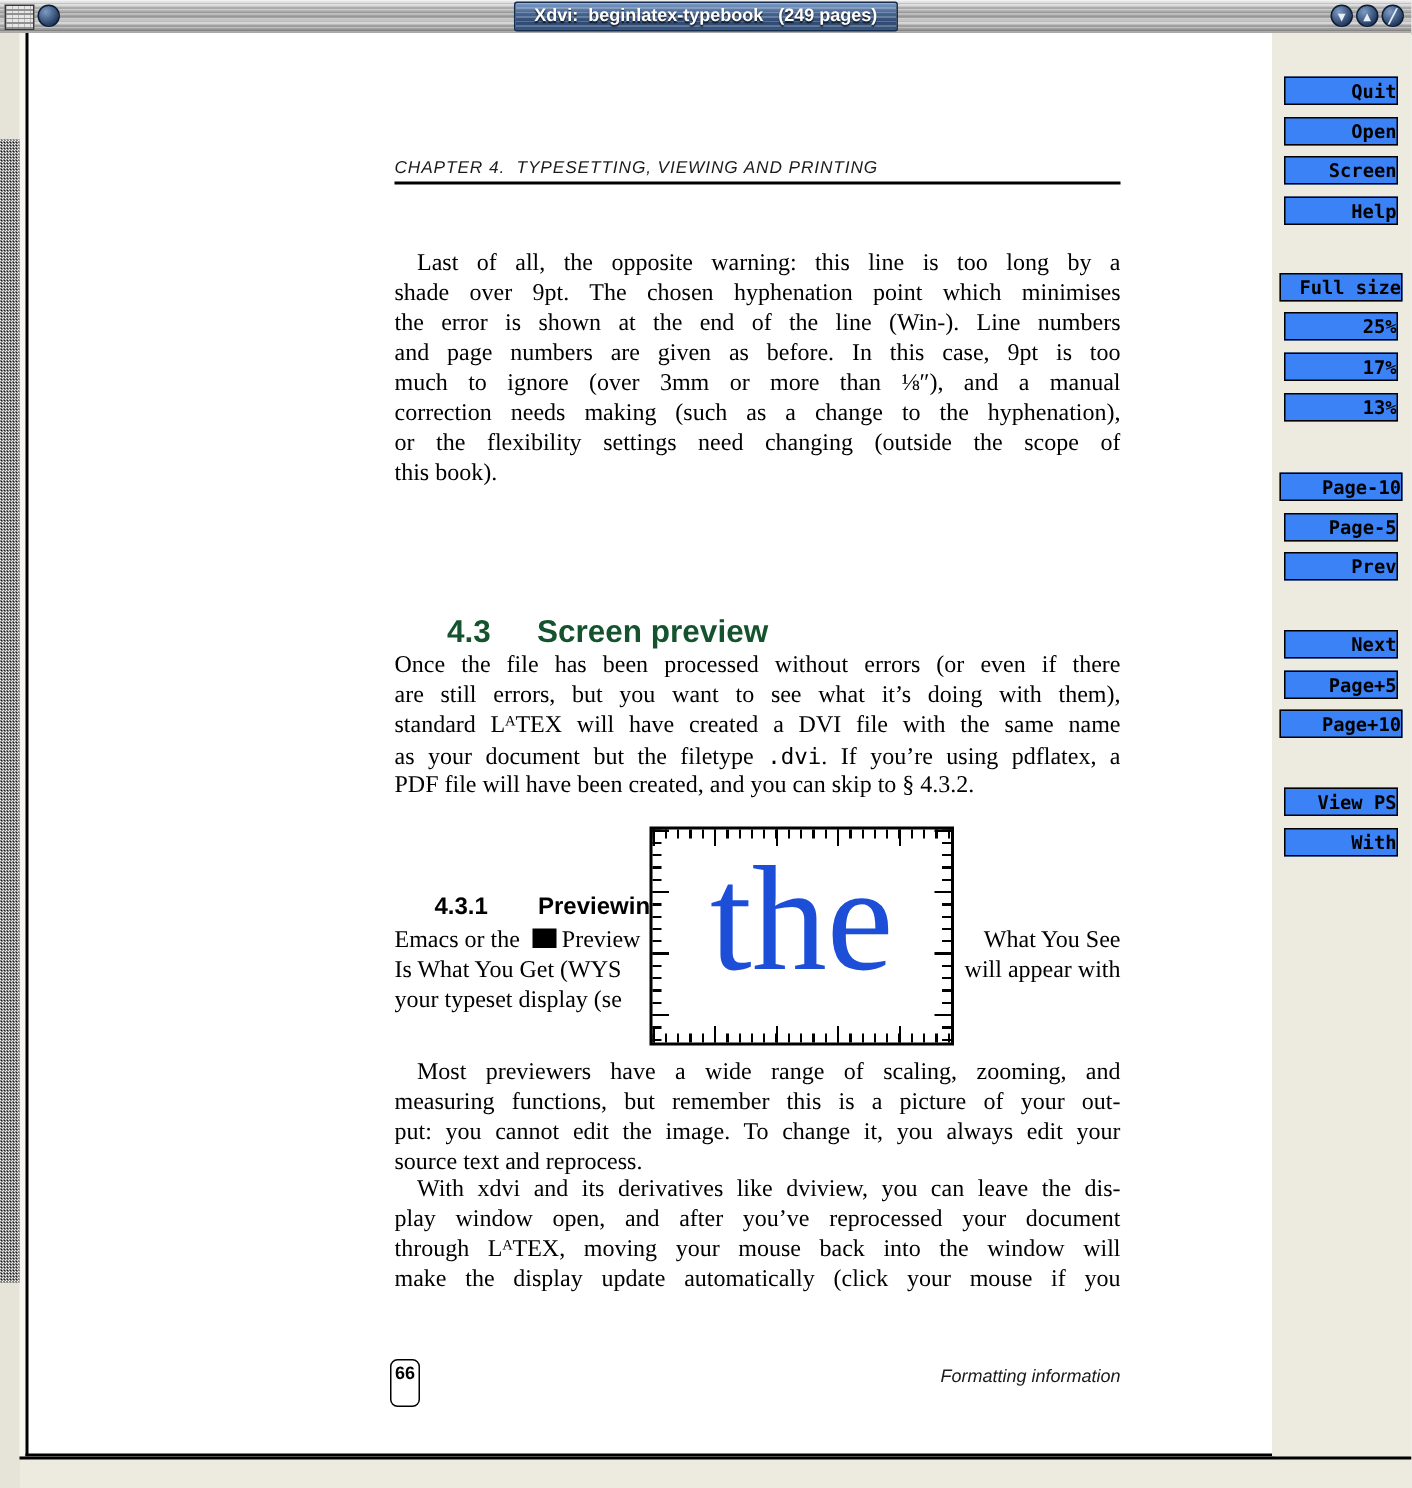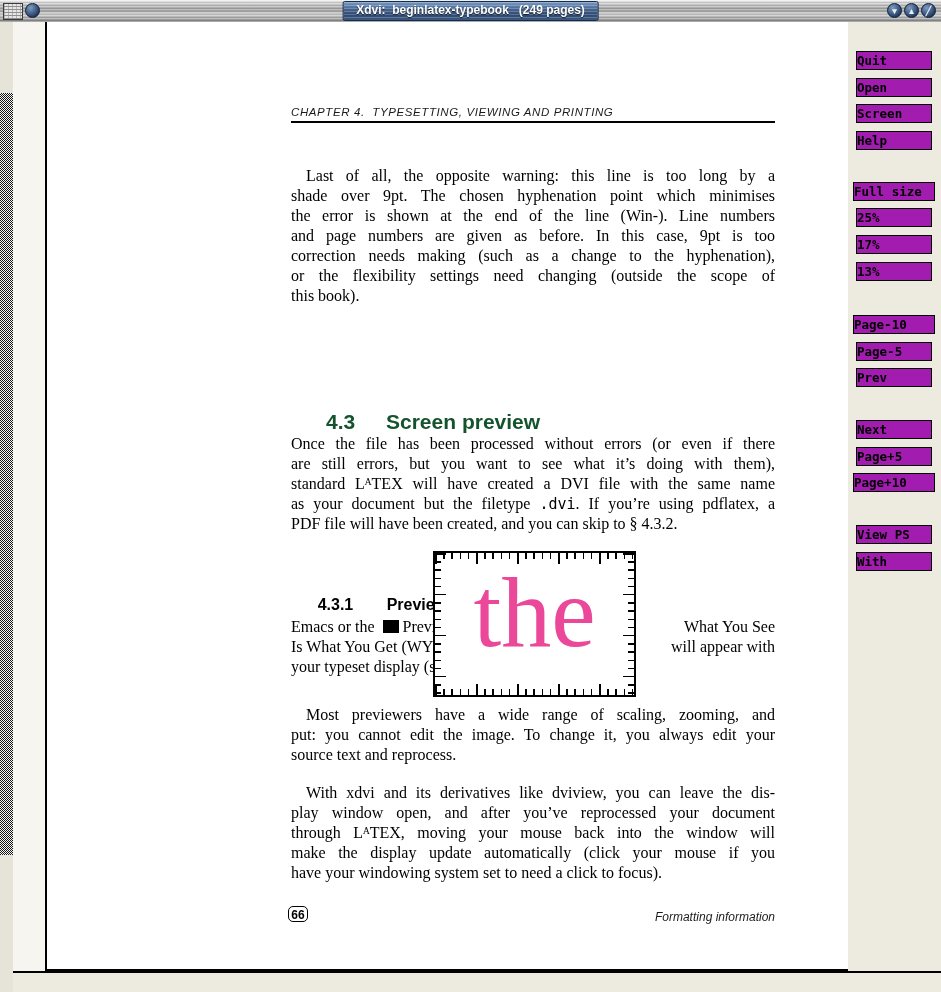--- a/index.html
+++ b/index.html
@@ -24,25 +24,25 @@
       linear-gradient(180deg,#7b9cc8 0%,#46648f 40%,#2e4a73 70%,#3a5780 100%);
     border:1px solid #142c4e;border-radius:2px;color:#fff;font-weight:bold;font-size:12px;white-space:pre;text-shadow:0 1px 1px rgba(0,0,0,.8);}
 
   
   .main{position:absolute;left:0;top:22px;width:941px;height:949px;background:#f7f5ef;}
   .scrollbar{position:absolute;left:0;top:22px;width:13px;height:970px;background:#e6e3d8;}
   .sb-thumb{position:absolute;left:0;top:71px;width:13px;height:762px;
     background:repeating-conic-gradient(#161616 0% 25%,#f4f4f4 0% 50%);background-size:2px 2px;}
 
   .page{position:absolute;left:17px;top:0;width:829px;height:947px;background:#fff;
-    border-left:2px solid #000;border-right:2px solid #000;border-bottom:2px solid #000;margin-left:28px;}
+    border-left:2px solid #000;border-right:2px solid #000;border-bottom:2px solid #000;}
 
   .sidebar{position:absolute;left:848px;top:0;width:93px;height:949px;background:#edeadf;}
-  .btn{position:absolute;left:8px;width:74px;height:17px;box-sizing:content-box;background:#a21caf;border:1px solid #000;
-    font-family:"DejaVu Sans Mono",monospace;font-weight:bold;font-size:12.5px;line-height:17px;text-align:left;white-space:pre;cursor:pointer;}
+  .btn{position:absolute;left:8px;width:74px;height:17px;box-sizing:content-box;background:#3b82f6;border:1px solid #000;
+    font-family:"DejaVu Sans Mono",monospace;font-weight:bold;font-size:12.5px;line-height:17px;text-align:right;white-space:pre;cursor:pointer;}
   .btn.wide{left:5px;width:80px;}
 
   .statusbar{position:absolute;left:13px;top:971px;width:928px;height:21px;box-sizing:border-box;background:#edeadf;border-top:2px solid #000;
     font-family:"DejaVu Sans Mono",monospace;font-weight:bold;font-size:12.5px;line-height:18px;padding-left:8px;white-space:pre;}
 
   
   .chap-head{position:absolute;left:244px;top:84px;width:484px;font-style:italic;font-size:11.5px;letter-spacing:.6px;color:#1a1a1a;white-space:pre;}
   .chap-rule{position:absolute;left:244px;top:99px;width:484px;height:2px;background:#000;}
 
   .para{position:absolute;left:244px;width:484px;font-family:"Liberation Serif",serif;font-size:16px;color:#000;}
@@ -55,28 +55,28 @@
   .lf,.rf{white-space:pre;}
   .it{}
   .tt{font-family:"DejaVu Sans Mono",monospace;font-size:15px;}
   .sq{display:inline-block;width:16px;height:13px;background:#000;vertical-align:-1px;margin:0 4px;}
 
   .h1{position:absolute;left:244px;top:364px;font-weight:bold;font-size:21px;color:#14532d;white-space:pre;}
   .h1 .num{display:inline-block;width:60px;}
   .h2{position:absolute;left:244px;top:556px;font-weight:bold;font-size:16px;color:#000;white-space:pre;}
   .h2 .num{display:inline-block;width:69px;}
 
-  .pageno{position:absolute;left:241px;top:884px;min-width:20px;height:16px;border:1.5px solid #000;border-radius:5px;
+  .pageno{position:absolute;left:241px;top:884px;min-width:20px;height:32px;border:1.5px solid #000;border-radius:5px;
     font-weight:bold;font-size:12px;line-height:16px;text-align:center;padding:0 2px;box-sizing:border-box;}
   .runfoot{position:absolute;left:244px;top:888px;width:484px;text-align:right;font-style:italic;font-size:12px;color:#1a1a1a;}
 
   
   .magnifier{position:absolute;left:433px;top:529px;width:199px;height:142px;background:#fff;border:2px solid #000;z-index:5;
     display:flex;align-items:center;justify-content:center;}
-  .mag-text{font-family:"Liberation Serif",serif;font-size:100px;line-height:1;padding-bottom:22px;color:#ec4899;}
+  .mag-text{font-family:"Liberation Serif",serif;font-size:100px;line-height:1;padding-bottom:22px;color:#1d4ed8;}
   .tick{position:absolute;pointer-events:none;}
   .tick.t1{top:0;left:0;right:0;height:6px;background:repeating-linear-gradient(90deg,#000 0 1.5px,transparent 1.5px 8.2px);}
   .tick.t2{top:0;left:0;right:0;height:11px;background:repeating-linear-gradient(90deg,#000 0 1.5px,transparent 1.5px 41px);}
   .tick.b1{bottom:0;left:0;right:0;height:6px;background:repeating-linear-gradient(90deg,#000 0 1.5px,transparent 1.5px 8.2px);}
   .tick.b2{bottom:0;left:0;right:0;height:11px;background:repeating-linear-gradient(90deg,#000 0 1.5px,transparent 1.5px 41px);}
   .tick.l1{left:0;top:0;bottom:0;width:6px;background:repeating-linear-gradient(180deg,#000 0 1.5px,transparent 1.5px 8.2px);}
   .tick.l2{left:0;top:0;bottom:0;width:11px;background:repeating-linear-gradient(180deg,#000 0 1.5px,transparent 1.5px 41px);}
   .tick.r1{right:0;top:0;bottom:0;width:6px;background:repeating-linear-gradient(180deg,#000 0 1.5px,transparent 1.5px 8.2px);}
   .tick.r2{right:0;top:0;bottom:0;width:11px;background:repeating-linear-gradient(180deg,#000 0 1.5px,transparent 1.5px 41px);}
 </style>
@@ -95,20 +95,21 @@
 <div class="main">
   <div class="page">
     <div class="chap-head">CHAPTER 4.  TYPESETTING, VIEWING AND PRINTING</div>
     <div class="chap-rule"></div>
 
     <div class="para" style="top:144px">
         <div class="line j ind"><span>Last of all, the opposite warning:  this line is too long by a</span></div>
         <div class="line j"><span>shade over 9pt.  The chosen hyphenation point which minimises</span></div>
         <div class="line j"><span>the error is shown at the end of the line (</span><span class="it">Win-</span><span>).  Line numbers</span></div>
         <div class="line j"><span>and page numbers are given as before.  In this case, 9pt is too</span></div>
+        <div class="line j"><span>much to ignore (over 3mm or more than ⅛″), and a manual</span></div>
         <div class="line j"><span>correction needs making (such as a change to the hyphenation),</span></div>
         <div class="line j"><span>or the flexibility settings need changing (outside the scope of</span></div>
         <div class="line"><span>this book).</span></div>
       </div>
 
     <div class="h1">
       <span class="num">4.3</span><span>Screen preview</span>
     </div>
 
     <div class="para" style="top:412px">
@@ -123,29 +124,29 @@
       <span class="num">4.3.1</span><span>Previewing</span>
     </div>
 
     <div class="para" style="top:595px">
         <div class="line split"><span class="lf"><span class="it">Emacs</span><span> or the </span><span class="sq"></span><span>Preview</span></span><span class="rf"><span>What You See</span></span></div>
         <div class="line split"><span class="lf"><span>Is What You Get (WYS</span></span><span class="rf"><span>will appear with</span></span></div>
         <div class="line split"><span class="lf"><span>your typeset display (se</span></span><span class="rf"></span></div>
       </div>
     <div class="para" style="top:683px">
         <div class="line j ind"><span>Most previewers have a wide range of scaling, zooming, and</span></div>
+        <div class="line j"><span>measuring functions, but remember this is a </span><span class="it">picture</span><span> of your out-</span></div>
         <div class="line j"><span>put: you cannot edit the image.  To change it, you always edit your</span></div>
         <div class="line"><span>source text and reprocess.</span></div>
       </div>
     <div class="para" style="top:761px">
         <div class="line j ind"><span>With </span><span class="it">xdvi</span><span> and its derivatives like </span><span class="it">dviview</span><span>, you can leave the dis-</span></div>
         <div class="line j"><span>play window open, and after you’ve reprocessed your document</span></div>
         <div class="line j"><span>through LᴬTEX, moving your mouse back into the window will</span></div>
         <div class="line j"><span>make the display update automatically (click your mouse if you</span></div>
-        <div class="line"><span>have your windowing system set to need a click to focus).</span></div>
       </div>
 
     <div class="pageno">66</div>
     <div class="runfoot">Formatting information</div>
   </div>
 
   <div class="magnifier">
     <span class="tick t1"></span>
     <span class="tick t2"></span>
     <span class="tick b1"></span>

